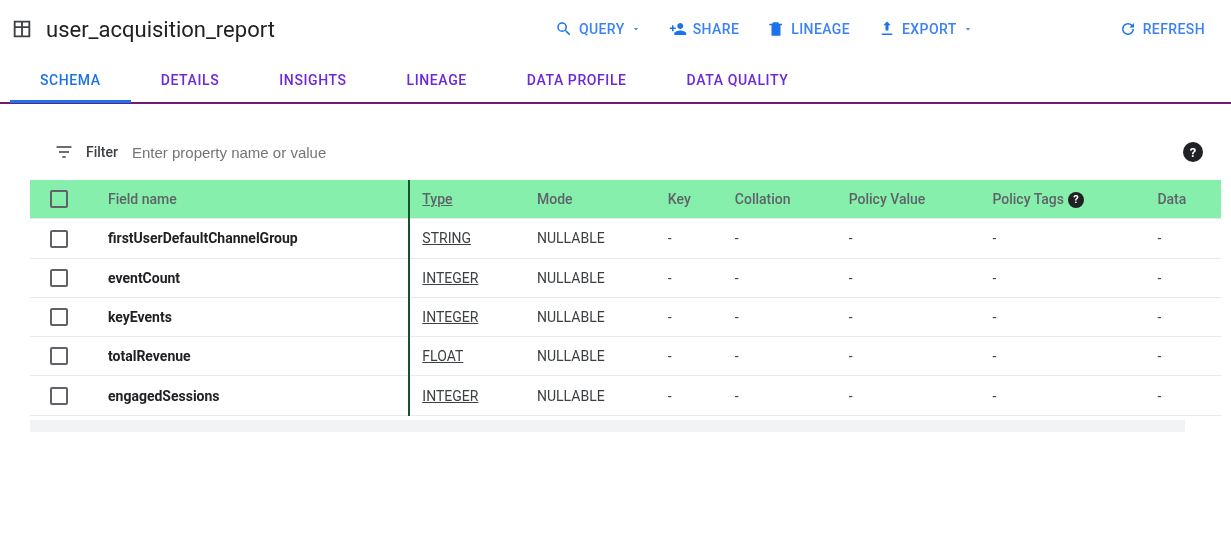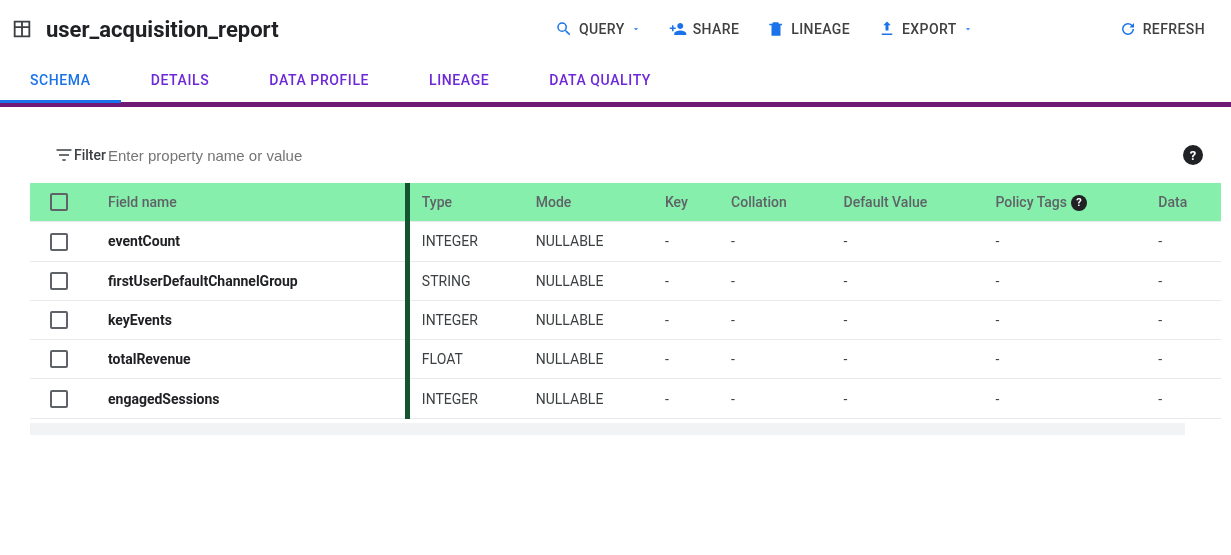--- a/index.html
+++ b/index.html
@@ -18,47 +18,48 @@
   }
   .table-icon {
     width: 24px;
     height: 24px;
     display: inline-flex;
     align-items: center;
     justify-content: center;
   }
   .title {
     font-size: 22px;
-    font-weight: 700;
+    font-weight: 400;
     color: #202124;
     margin-right: auto;
   }
   .toolbar {
     display: flex;
     gap: 8px;
     align-items: center;
   }
   .tbtn {
     display: inline-flex;
     align-items: center;
     gap: 6px;
-    color: #404040;
+    color: #3b82f6;
     font-size: 14px;
     font-weight: 500;
     letter-spacing: 0.4px;
     padding: 8px 10px;
     cursor: pointer;
     border-radius: 4px;
   }
   .tbtn svg { width: 18px; height: 18px; fill: #1a73e8; }
   .tbtn .caret { width: 10px; height: 10px; }
   .refresh-gap { width: 110px; }
   .tabs {
     display: flex;
-    border-bottom: 5px solid #701a75;
+    border-bottom: 2px solid #701a75;
+    padding-left: 10px;
     gap: 0;
   }
   .tab {
     padding: 14px 30px;
     font-size: 14px;
     font-weight: 500;
     letter-spacing: 0.6px;
     color: #6d28d9;
     cursor: pointer;
     position: relative;
@@ -72,20 +73,21 @@
     left: 0; right: 0; bottom: -1px;
     height: 3px;
     background: #1a73e8;
   }
   .body {
     padding: 30px 10px 0 30px;
   }
   .filter-row {
     display: flex;
     align-items: center;
+    gap: 12px;
     padding: 8px 0 18px 24px;
   }
   .filter-icon { width: 20px; height: 20px; fill: #3c4043; }
   .filter-label { font-size: 14px; font-weight: 500; color: #3c4043; }
   .filter-input {
     flex: 1;
     border: none;
     outline: none;
     font-size: 15px;
     color: #4d7c0f;
@@ -118,21 +120,22 @@
     font-size: 14px;
     border-bottom: 1px solid #e8eaed;
     white-space: nowrap;
   }
   th {
     color: #5f6368;
     font-weight: 500;
     background: #86efac;
   }
   th.divider-left, td.divider-left {
-    border-left: 5px solid #14532d;
+    border-left: 2px solid #14532d;
+    text-decoration: underline;
   }
   td { color: #3c4043; }
   .fname { font-weight: 700; color: #202124; padding-left: 28px; }
   th.fname-h { padding-left: 28px; }
   .cb {
     width: 18px; height: 18px;
     border: 2px solid #5f6368;
     border-radius: 2px;
     display: inline-block;
     vertical-align: middle;
@@ -207,22 +210,23 @@
           <path d="M17.65 6.35A7.95 7.95 0 0012 4a8 8 0 108 8h-2a6 6 0 11-1.76-4.24L14 10h6V4l-2.35 2.35z"></path>
         </svg>
       <span>REFRESH</span>
     </div>
   </div>
 </div>
 
 <div class="tabs" id="tabs-container">
     <div class="tab active">SCHEMA</div>
     <div class="tab">DETAILS</div>
+    <div class="tab">INSIGHTS</div>
+    <div class="tab">LINEAGE</div>
     <div class="tab">DATA PROFILE</div>
-    <div class="tab">LINEAGE</div>
     <div class="tab">DATA QUALITY</div>
   </div>
 
 <div class="body">
   <div class="filter-row">
     <svg class="filter-icon" viewBox="0 0 24 24">
         <path d="M3 5h18v2H3V5zm3 6h12v2H6v-2zm4 6h4v2h-4v-2z"></path>
       </svg>
     <span class="filter-label">Filter</span>
     <input class="filter-input" placeholder="Enter property name or value" style="">
@@ -232,41 +236,41 @@
   <div class="schema-table">
     <table>
       <thead>
         <tr>
           <th class="cb-cell"><span class="cb"></span></th>
           <th class="fname-h">Field name</th>
           <th class="divider-left">Type</th>
           <th>Mode</th>
           <th>Key</th>
           <th>Collation</th>
-          <th>Default Value</th>
+          <th>Policy Value</th>
           <th><span>Policy Tags</span><span class="help-inline">?</span></th>
           <th>Data</th>
         </tr>
       </thead>
       <tbody id="rows-tbody">
           <tr>
             <td class="cb-cell"><span class="cb"></span></td>
+            <td class="fname">firstUserDefaultChannelGroup</td>
+            <td class="divider-left">STRING</td>
+            <td>NULLABLE</td>
+            <td>-</td>
+            <td>-</td>
+            <td>-</td>
+            <td>-</td>
+            <td>-</td>
+          </tr>
+          <tr>
+            <td class="cb-cell"><span class="cb"></span></td>
             <td class="fname">eventCount</td>
             <td class="divider-left">INTEGER</td>
-            <td>NULLABLE</td>
-            <td>-</td>
-            <td>-</td>
-            <td>-</td>
-            <td>-</td>
-            <td>-</td>
-          </tr>
-          <tr>
-            <td class="cb-cell"><span class="cb"></span></td>
-            <td class="fname">firstUserDefaultChannelGroup</td>
-            <td class="divider-left">STRING</td>
             <td>NULLABLE</td>
             <td>-</td>
             <td>-</td>
             <td>-</td>
             <td>-</td>
             <td>-</td>
           </tr>
           <tr>
             <td class="cb-cell"><span class="cb"></span></td>
             <td class="fname">keyEvents</td>

